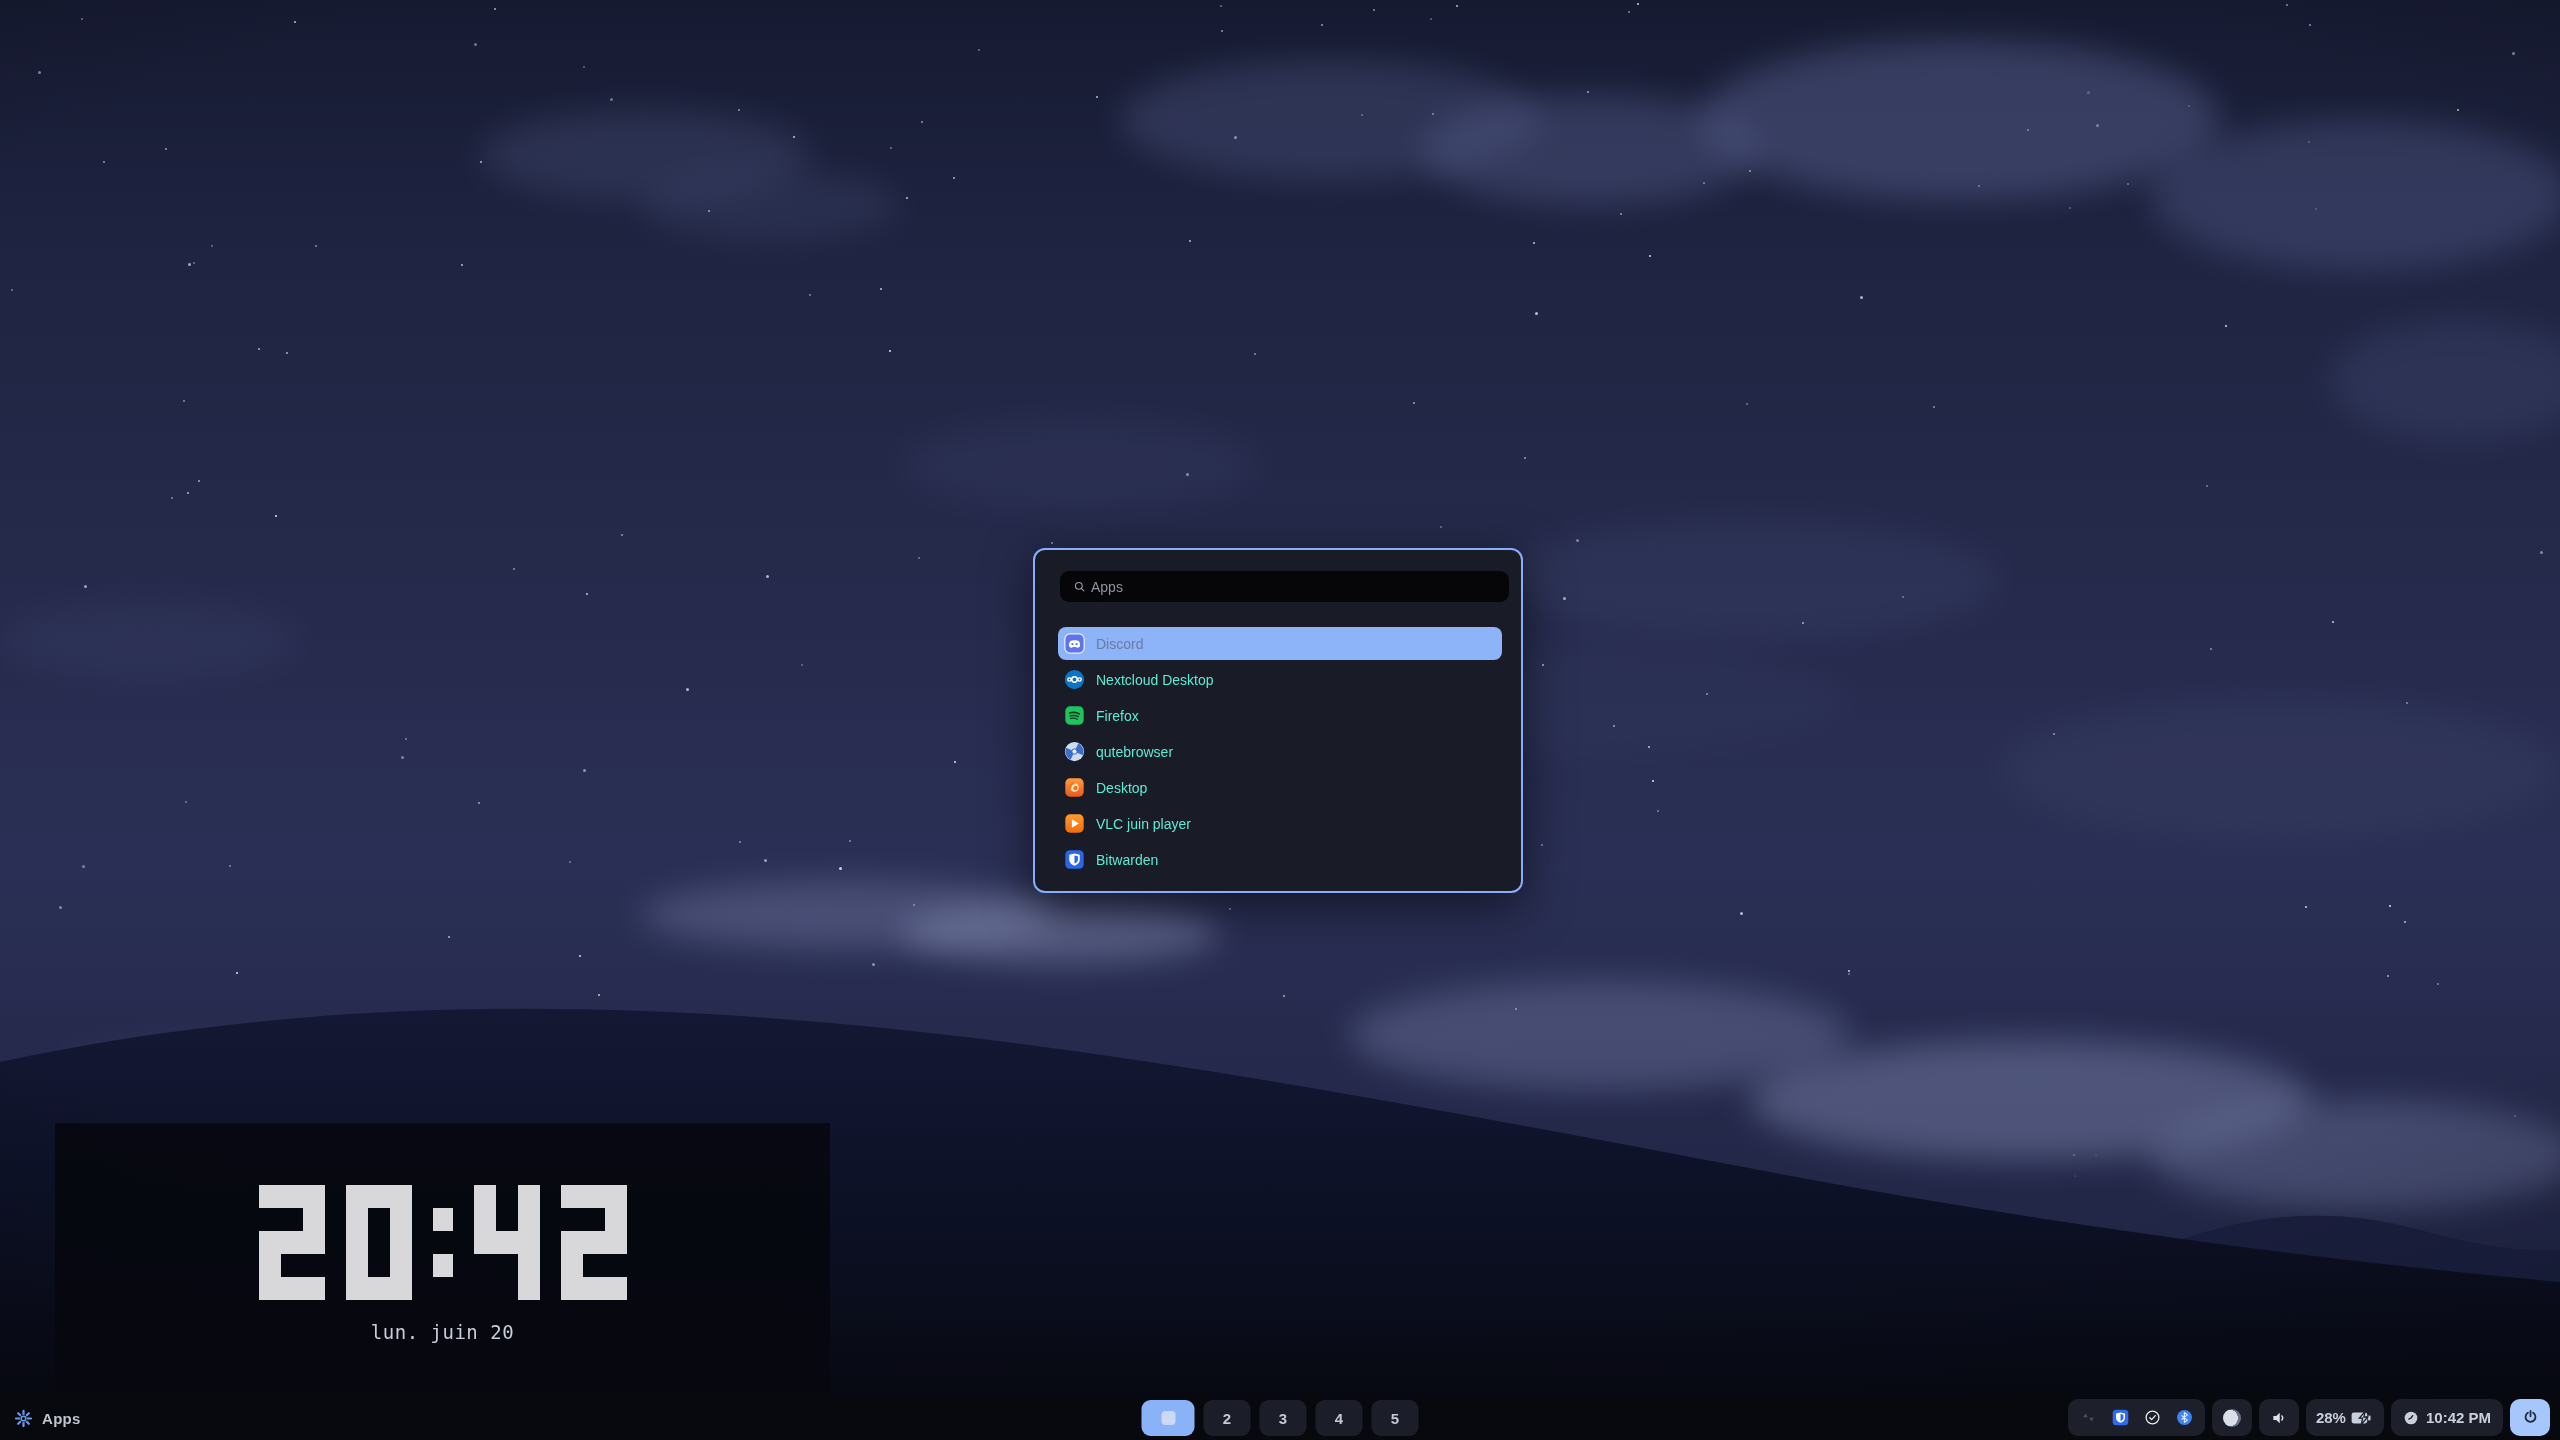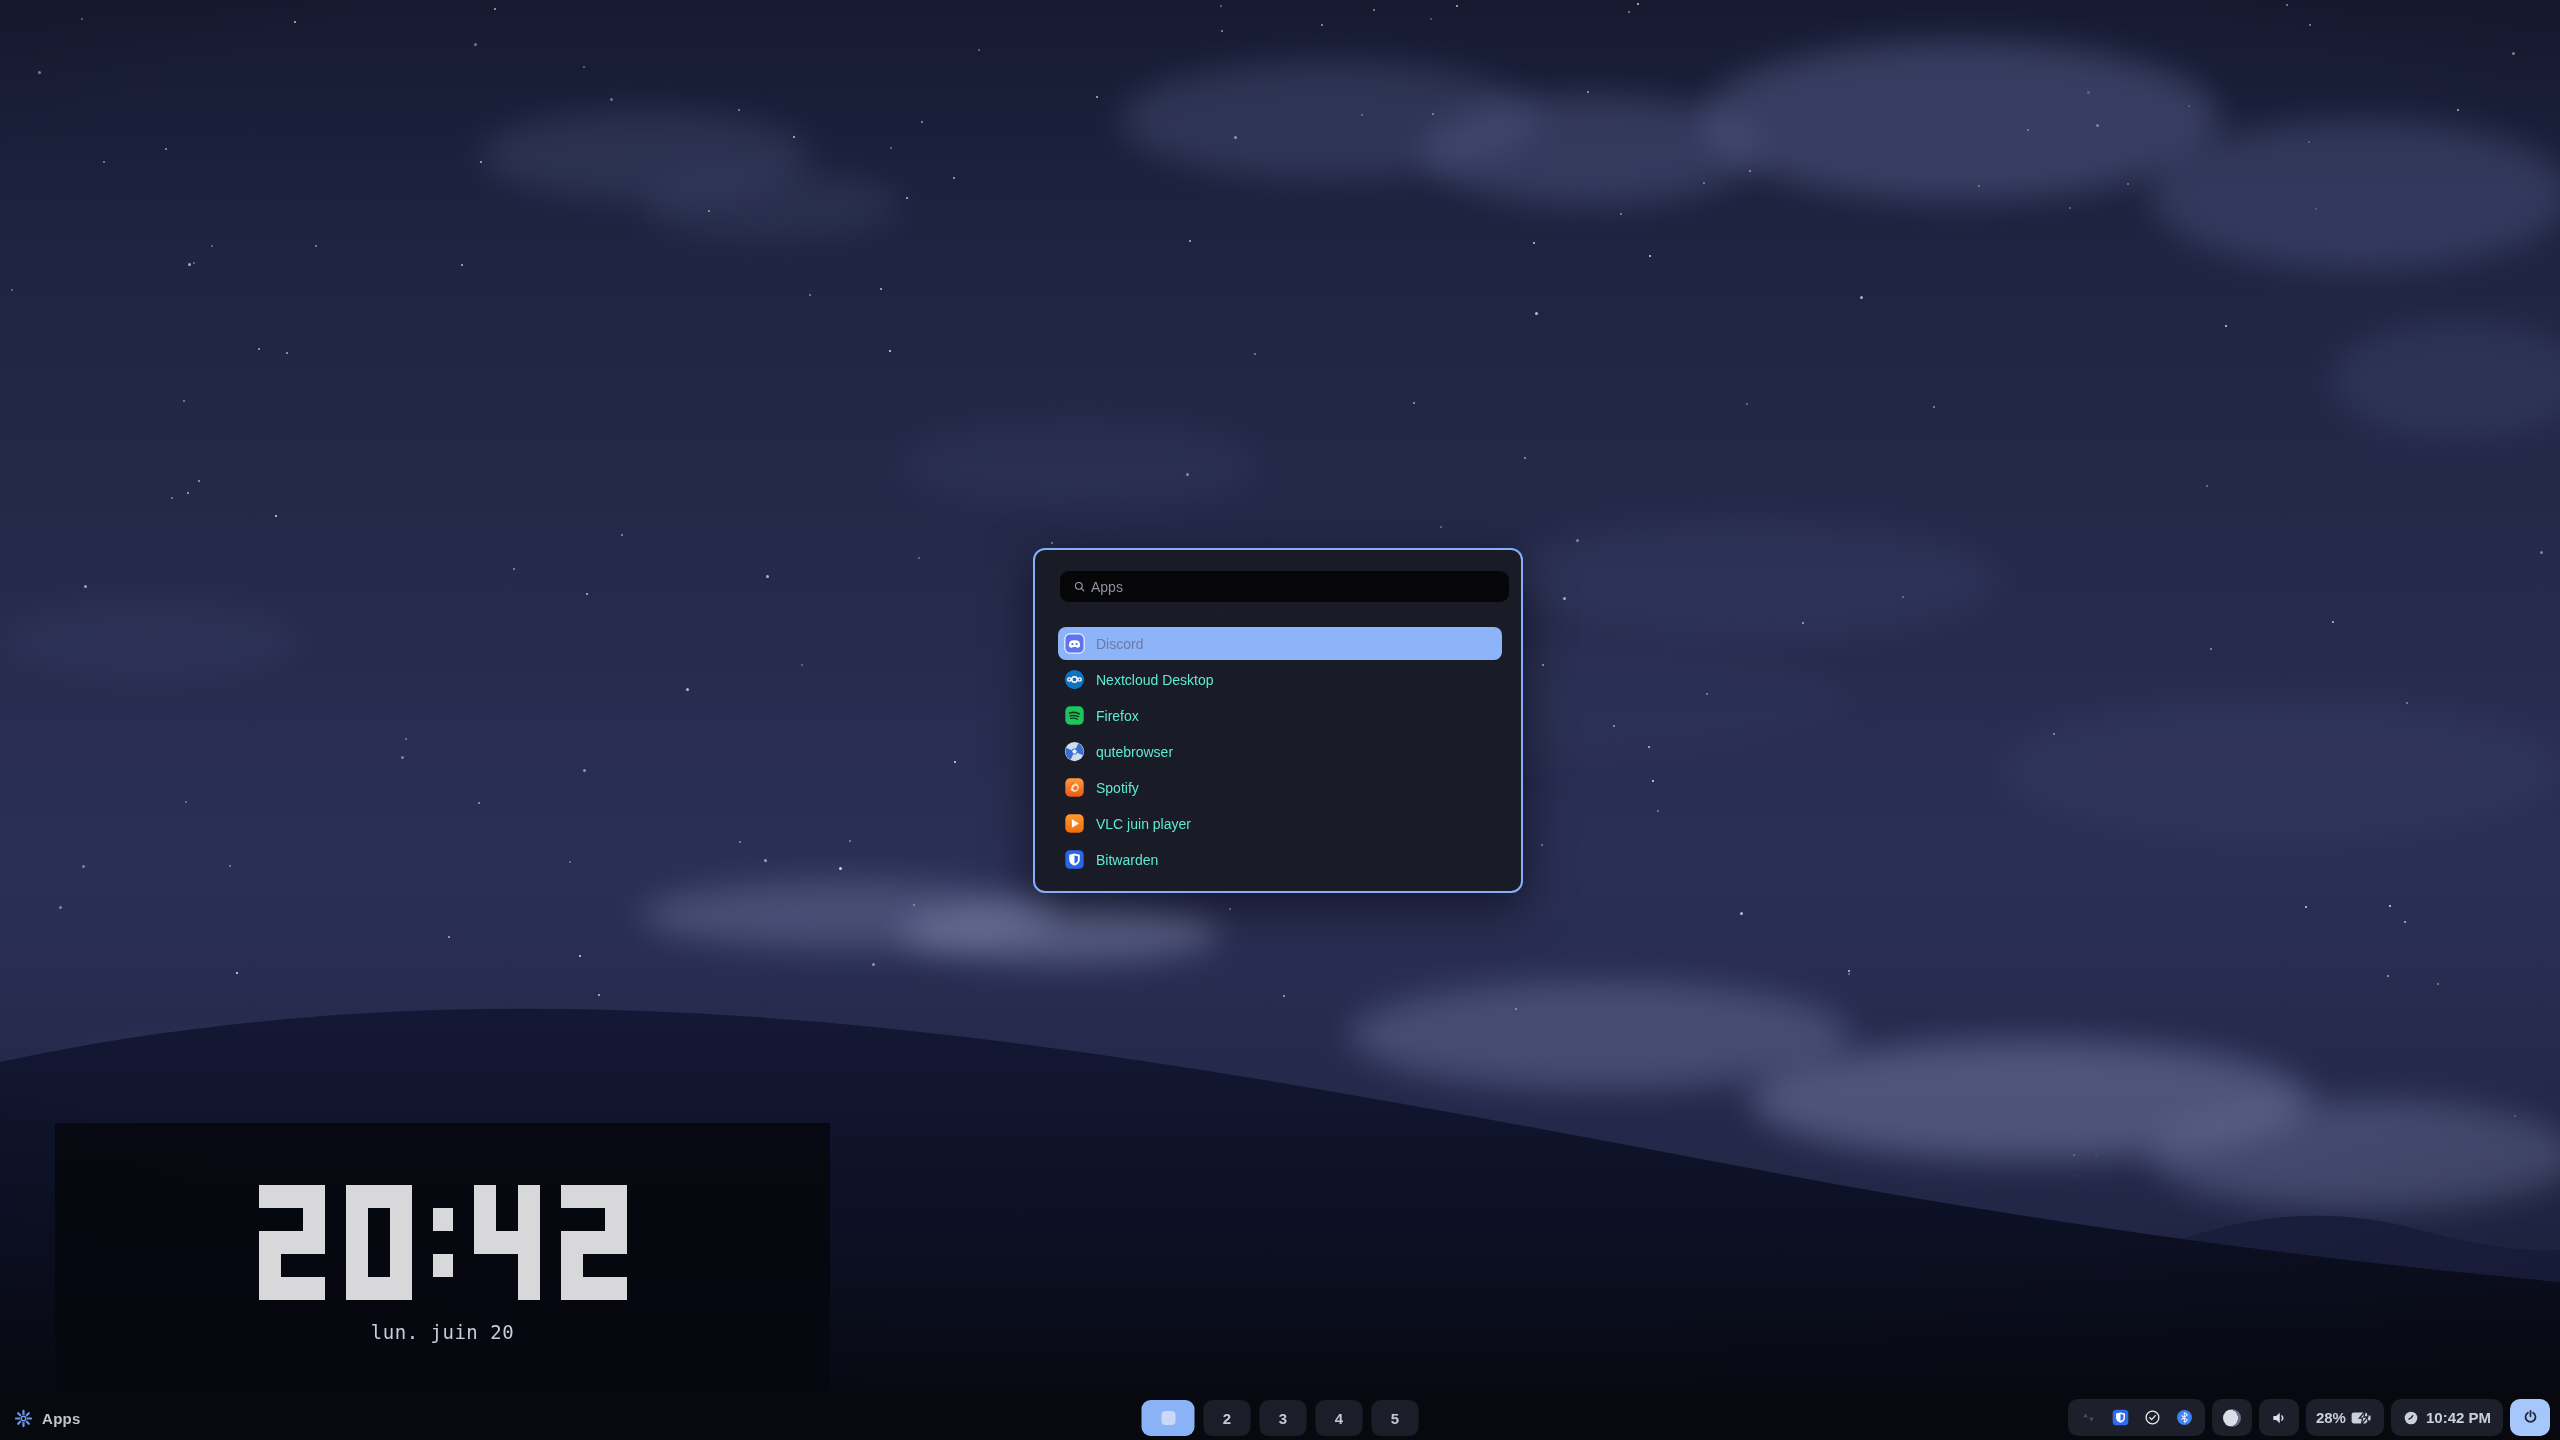--- a/index.html
+++ b/index.html
@@ -394,21 +394,21 @@
                 <stop offset="1" stop-color="#e8591c"></stop>
               </linearGradient>
             </defs>
    <rect x="1.5" y="1.5" width="21" height="21" rx="5.5" fill="url(#fxg)"></rect>
    <circle cx="12" cy="12" r="4.9" fill="#ffe2bb"></circle>
    <path d="M12,7.1 A4.9,4.9 0 0 0 7.4,13.6" stroke="#f4731f" stroke-width="2.4" fill="none"></path>
    <circle cx="13" cy="12.6" r="2.5" fill="#f4731f"></circle>
             <circle cx="10.8" cy="10.6" r="1" fill="#fff" opacity=".85"></circle>
           </svg>
         </span>
-        <span class="label">Spotify</span>
+        <span class="label">Desktop</span>
       </div>
       <div class="app-row">
         <span class="appicon">
           <svg width="21" height="21" viewBox="0 0 24 24">
             <defs>
               <linearGradient id="vlg" x1="0" y1="0" x2="0" y2="1">
      <stop offset="0" stop-color="#ff9b2e"></stop>
                 <stop offset="1" stop-color="#ef6c0e"></stop>
               </linearGradient>
             </defs>

